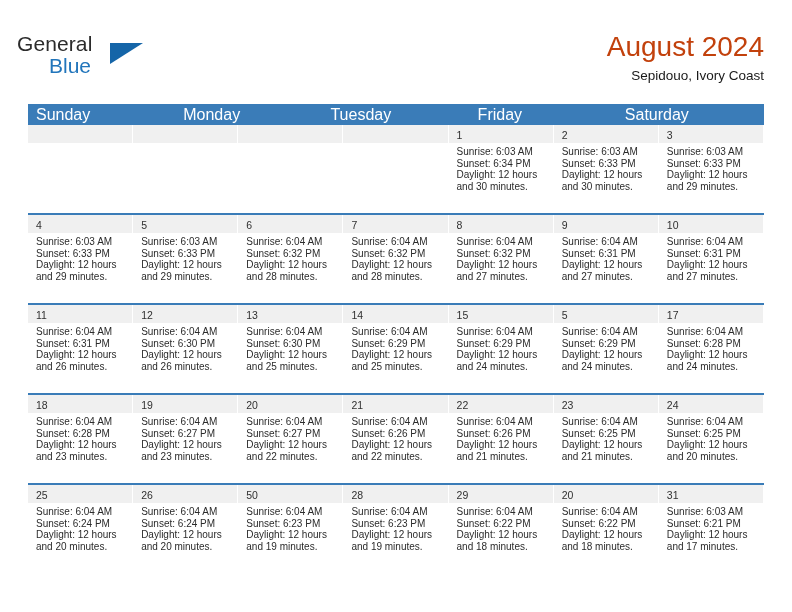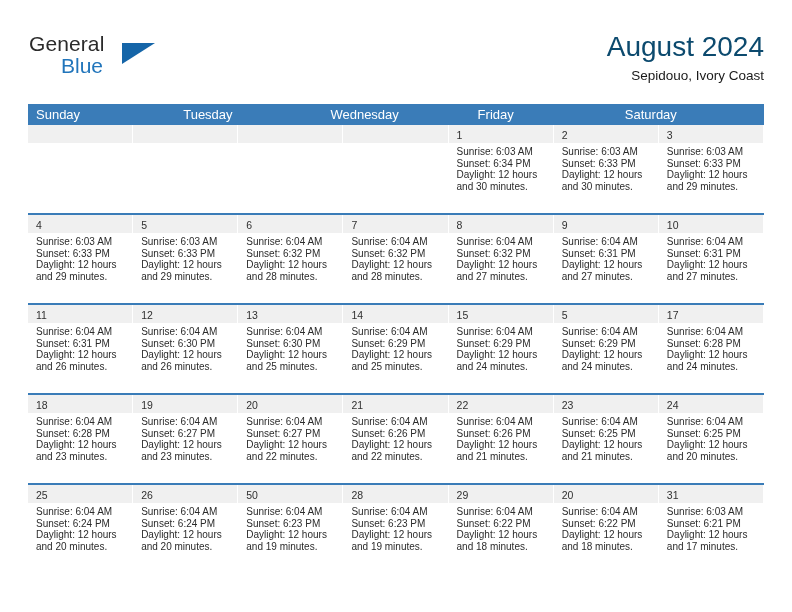--- a/index.html
+++ b/index.html
@@ -17,21 +17,21 @@
   .page {
     position: relative;
     width: 792px;
     height: 612px;
     box-sizing: border-box;
   }
 
   
   .masthead {
     position: absolute;
-    left: 28px;
+    left: 16px;
     top: 30px;
     right: 28px;
     height: 68px;
   }
   .brand {
     position: absolute;
     left: 0;
     top: 0;
     width: 200px;
     height: 60px;
@@ -65,21 +65,21 @@
 
   .title-block {
     position: absolute;
     right: 0;
     top: 0;
     text-align: right;
   }
   .cal-title {
     font-size: 28px;
     font-weight: normal;
-    color: #0c4a6e;
+    color: #c2410c;
     line-height: 34px;
     white-space: nowrap;
   }
   .cal-subtitle {
     font-size: 13.5px;
     color: #1a1a1a;
     line-height: 20px;
     margin-top: 2px;
     white-space: nowrap;
   }
@@ -92,21 +92,21 @@
     width: 736px;
   }
   .weekdays {
     display: flex;
     background: #3a7cb8;
     height: 21px;
   }
   .weekday {
     flex: 1 1 0;
     color: #ffffff;
-    font-size: 13px;
+    font-size: 16px;
     line-height: 21px;
     padding-left: 8px;
     box-sizing: border-box;
     white-space: nowrap;
   }
   .week {
     display: flex;
     border-top: 2px solid #3a7cb8;
     height: 88px;
   }
@@ -158,22 +158,22 @@
     </div>
     <div class="title-block">
       <div class="cal-title">August 2024</div>
       <div class="cal-subtitle">Sepidouo, Ivory Coast</div>
     </div>
   </div>
 
   <div class="calendar">
     <div class="weekdays">
       <div class="weekday">Sunday</div>
+      <div class="weekday">Monday</div>
       <div class="weekday">Tuesday</div>
-      <div class="weekday">Wednesday</div>
       <div class="weekday">Friday</div>
       <div class="weekday">Saturday</div>
     </div>
     <div id="weeks-container">
         <div class="week">
           <div class="day empty">
             <div class="day-num-band"><span class="day-num"></span></div>
           </div>
           <div class="day empty">
             <div class="day-num-band"><span class="day-num"></span></div>

